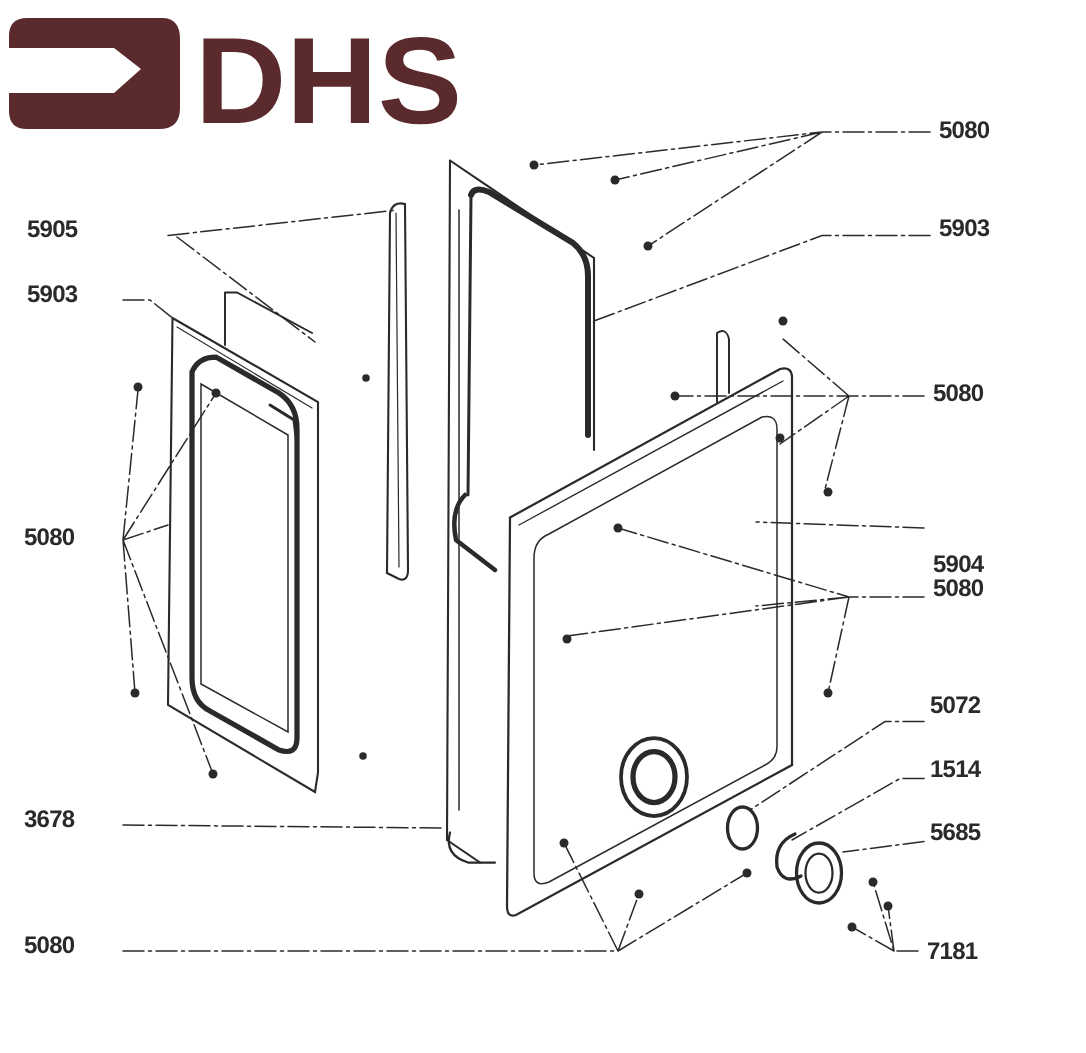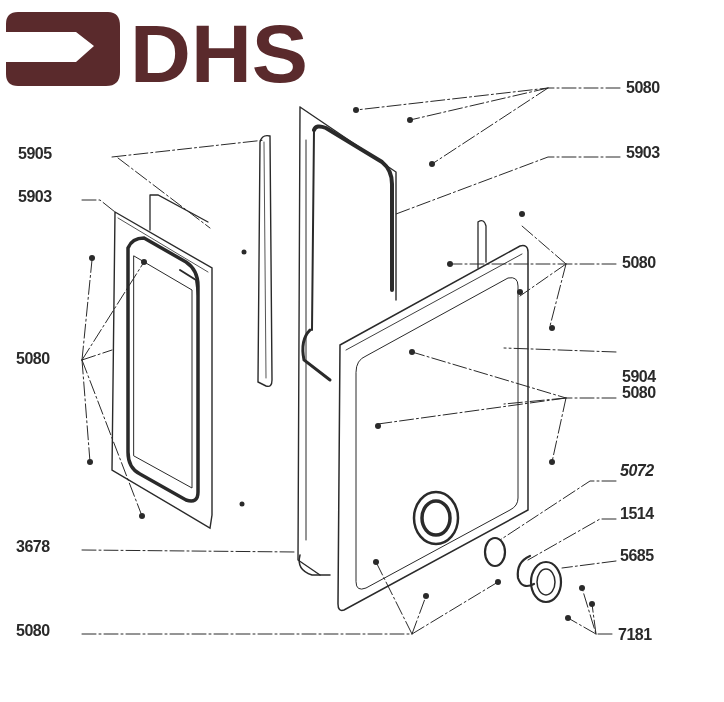--- a/index.html
+++ b/index.html
@@ -128,18 +128,18 @@
 </svg>
 
 <div class="label" style="left:626px;top:80px;">5080</div>
 <div class="label" style="left:18px;top:146px;">5905</div>
 <div class="label" style="left:626px;top:145px;">5903</div>
 <div class="label" style="left:18px;top:189px;">5903</div>
 <div class="label" style="left:622px;top:255px;">5080</div>
 <div class="label" style="left:16px;top:351px;">5080</div>
 <div class="label" style="left:622px;top:343px;margin-top:26px;">5904</div>
 <div class="label" style="left:622px;top:385px;">5080</div>
-<div class="label" style="left:620px;top:463px;font-style:italic;">5072</div>
+<div class="label" style="left:620px;top:463px;">5072</div>
 <div class="label" style="left:620px;top:506px;">1514</div>
 <div class="label" style="left:16px;top:539px;">3678</div>
 <div class="label" style="left:620px;top:548px;">5685</div>
 <div class="label" style="left:16px;top:623px;">5080</div>
 <div class="label" style="left:618px;top:627px;">7181</div>
 
 </body></html>

